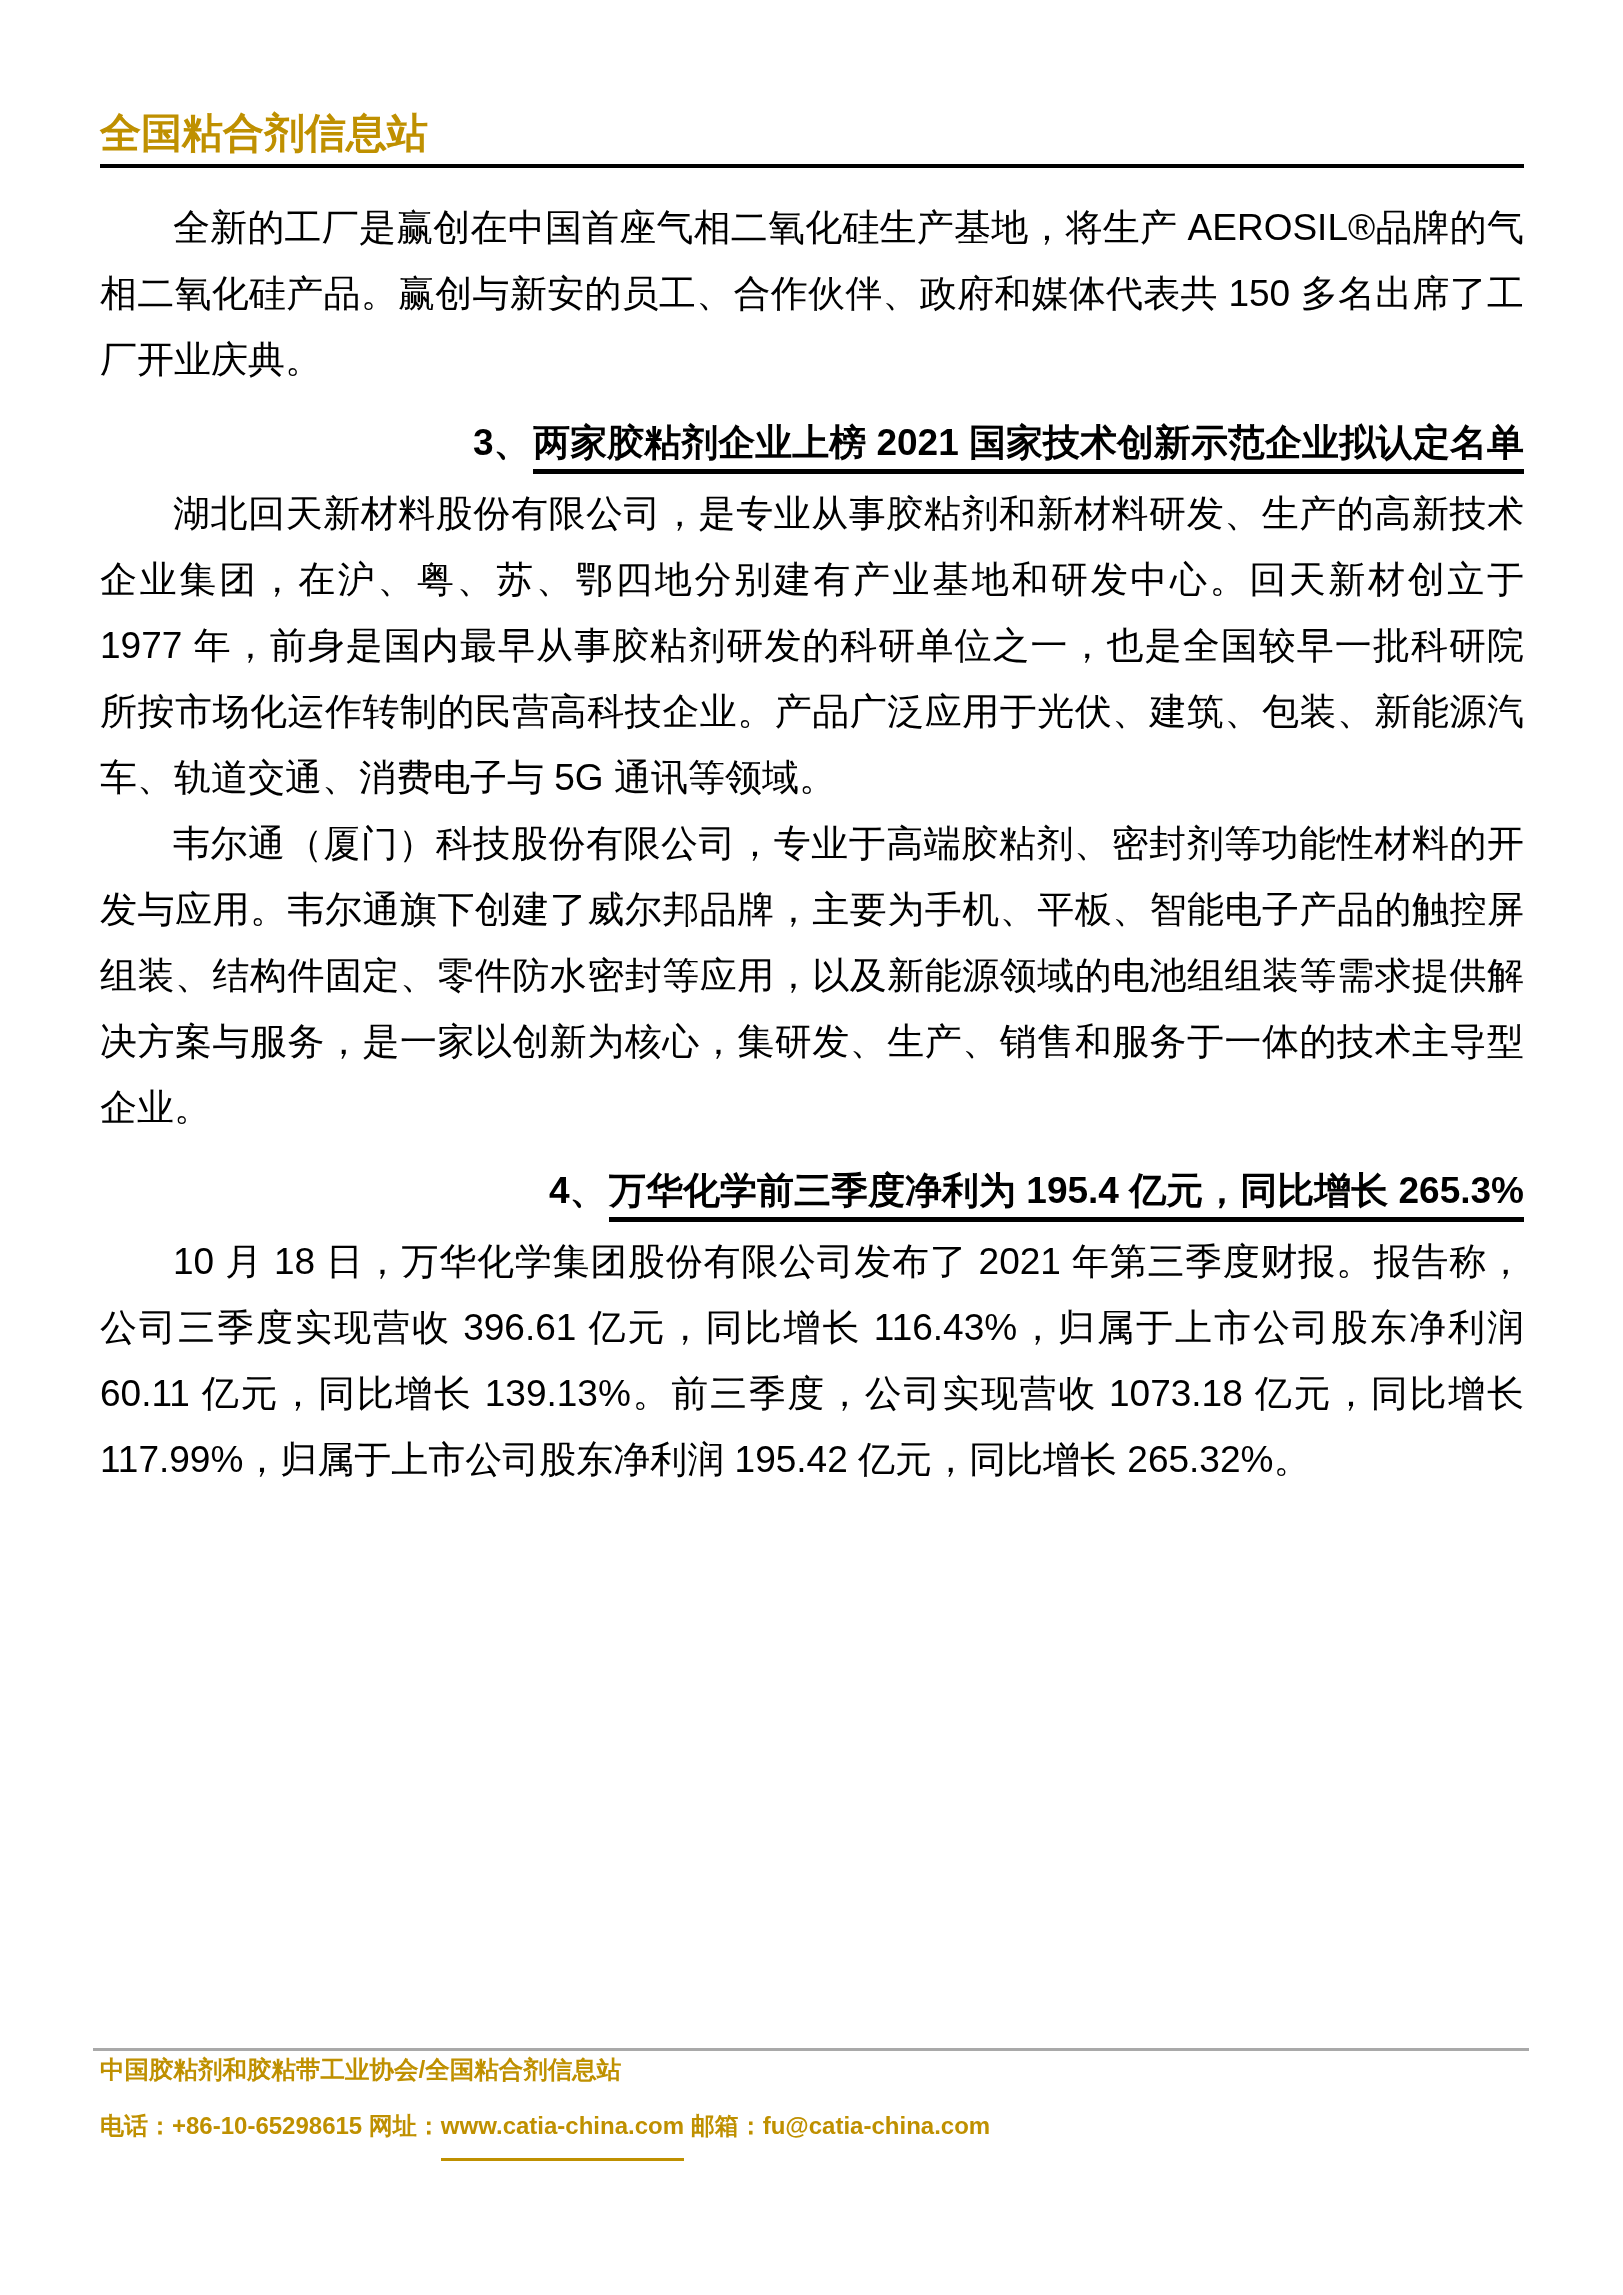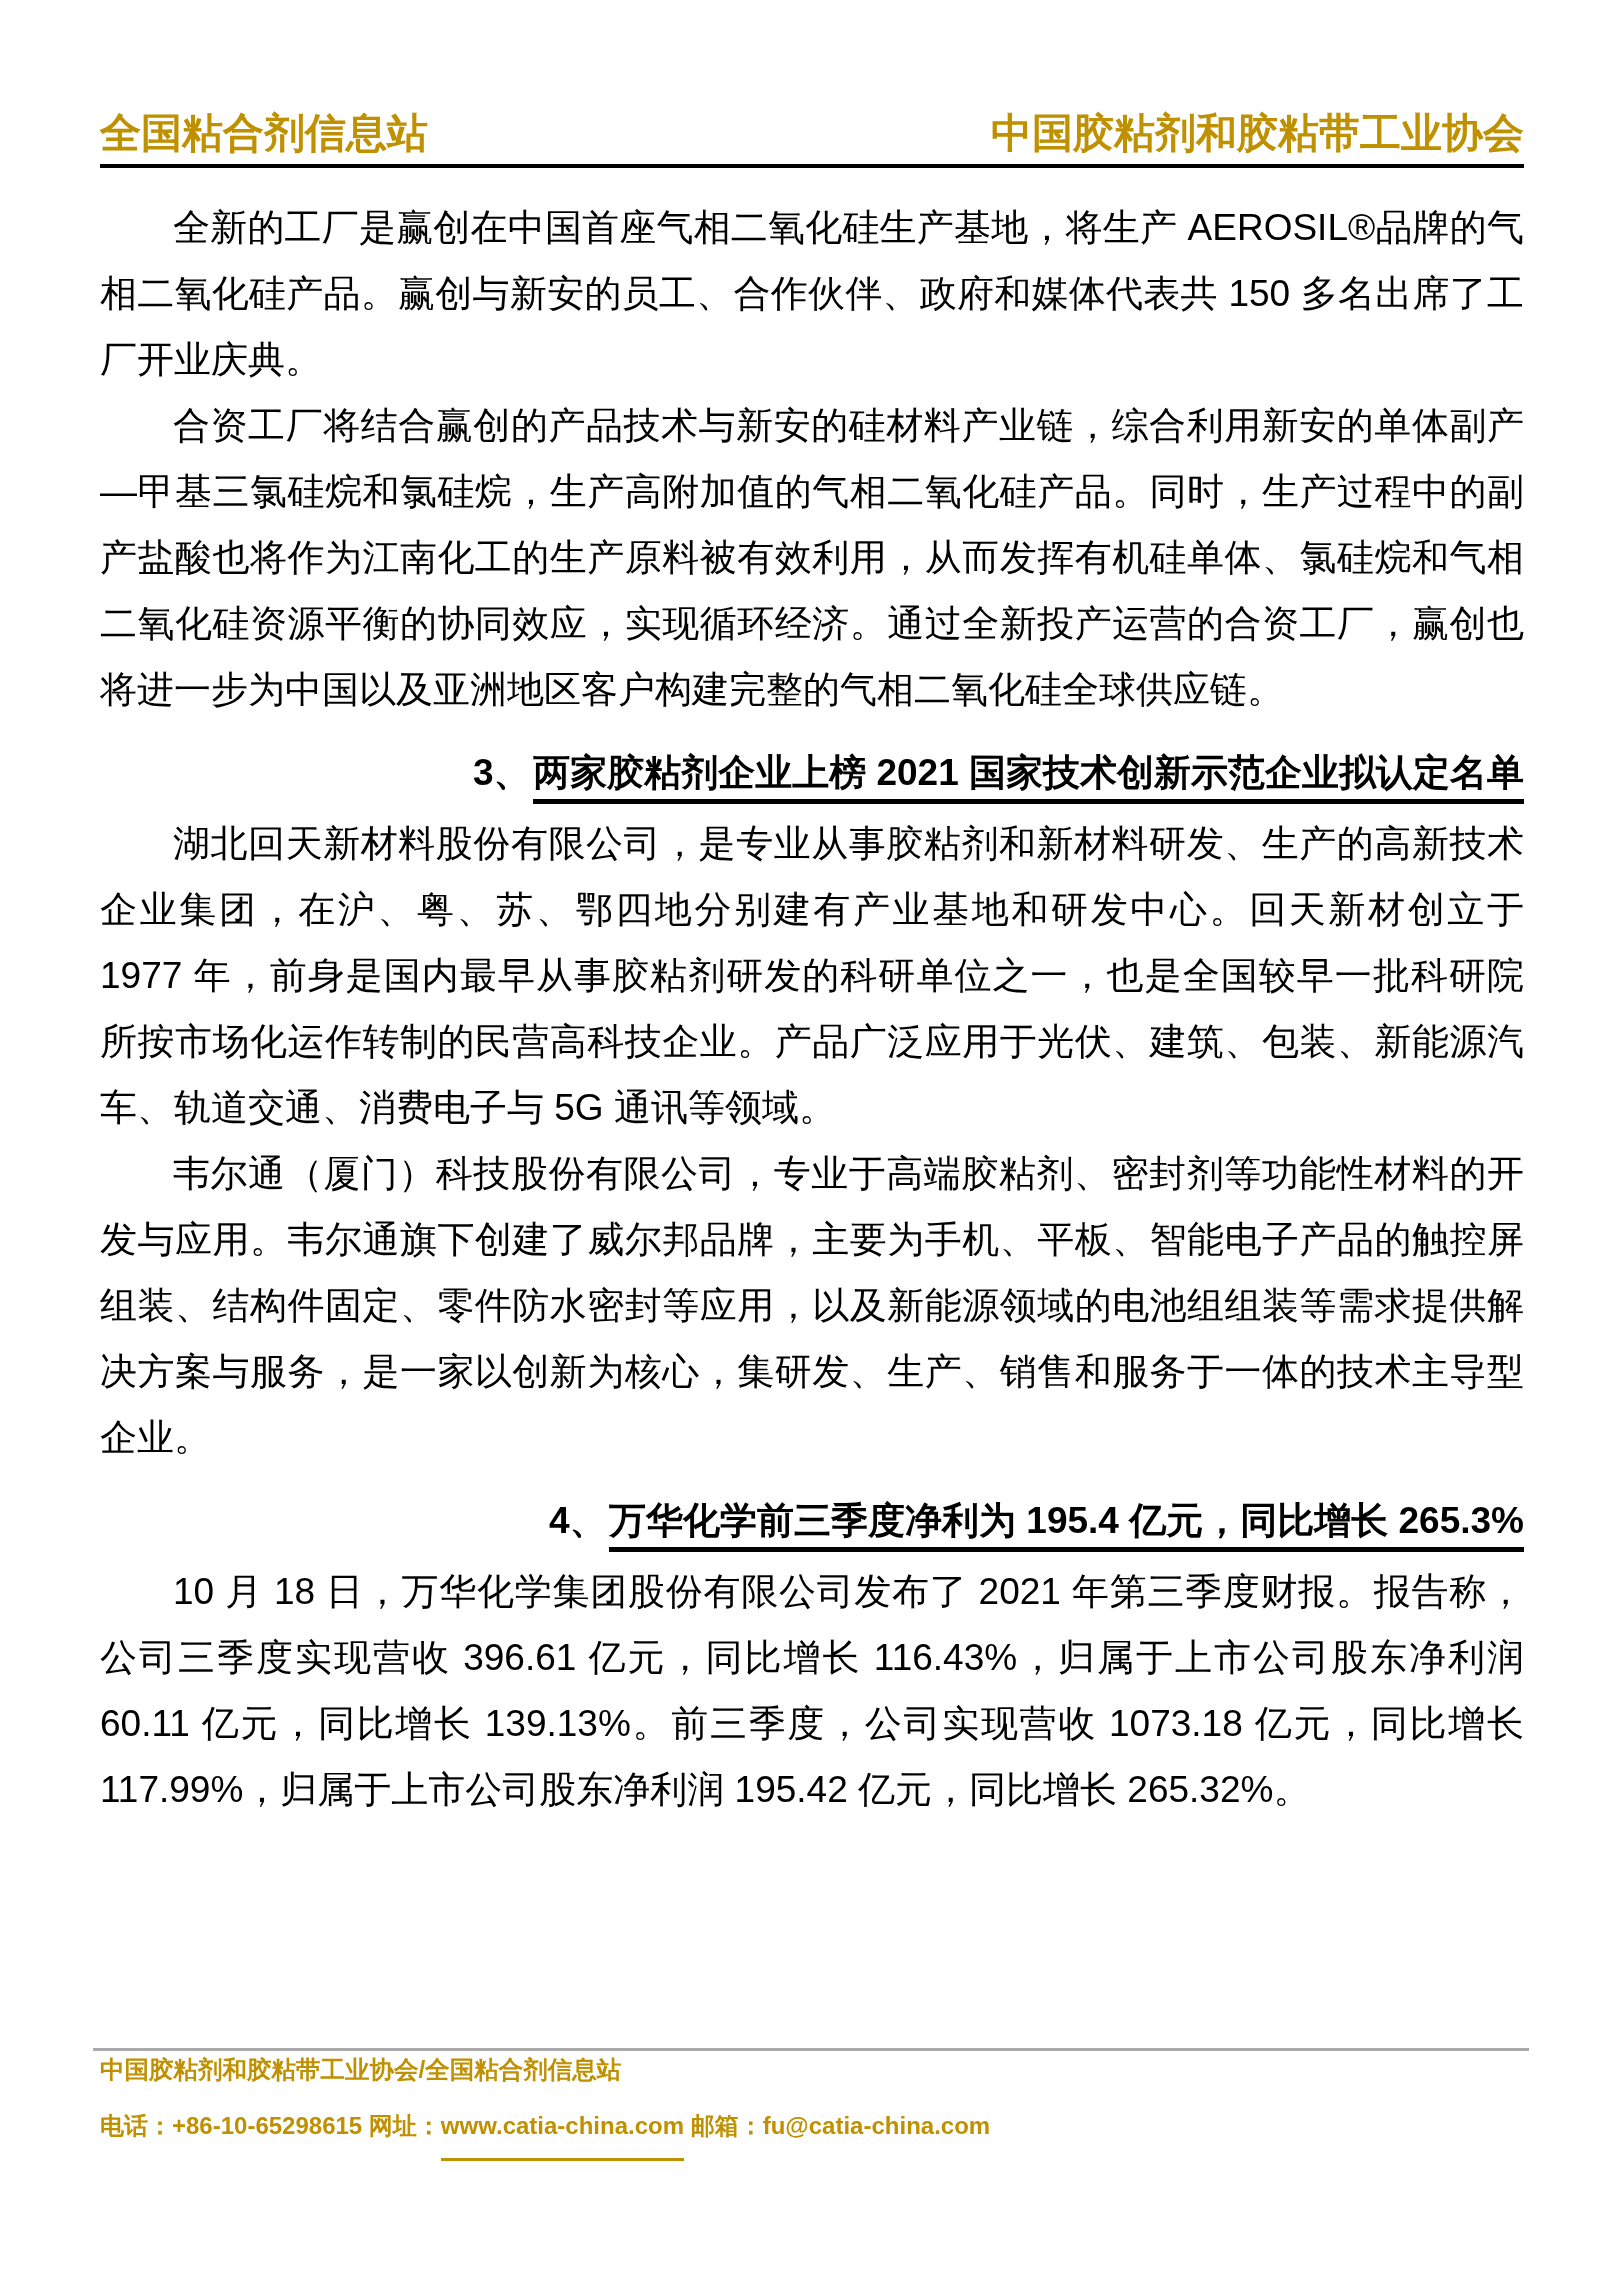--- a/index.html
+++ b/index.html
@@ -96,28 +96,26 @@
     cursor: pointer;
   }
 </style>
 </head>
 <body>
 
 <div class="page">
 
   <div class="header">
     <span>全国粘合剂信息站</span>
-    <span>中国胶粘剂和胶粘带工业协会</span>
   </div>
 
   <div class="content">
 
     <p>全新的工厂是赢创在中国首座气相二氧化硅生产基地，将生产 AEROSIL®品牌的气相二氧化硅产品。赢创与新安的员工、合作伙伴、政府和媒体代表共 150 多名出席了工厂开业庆典。</p>
 
-    <p>合资工厂将结合赢创的产品技术与新安的硅材料产业链，综合利用新安的单体副产—甲基三氯硅烷和氯硅烷，生产高附加值的气相二氧化硅产品。同时，生产过程中的副产盐酸也将作为江南化工的生产原料被有效利用，从而发挥有机硅单体、氯硅烷和气相二氧化硅资源平衡的协同效应，实现循环经济。通过全新投产运营的合资工厂，赢创也将进一步为中国以及亚洲地区客户构建完整的气相二氧化硅全球供应链。</p>
 
     <h2>
       <span class="sec-num">3、</span><span class="h-underline">两家胶粘剂企业上榜 2021 国家技术创新示范企业拟认定名单</span>
     </h2>
 
 
     <p>湖北回天新材料股份有限公司，是专业从事胶粘剂和新材料研发、生产的高新技术企业集团，在沪、粤、苏、鄂四地分别建有产业基地和研发中心。回天新材创立于 1977 年，前身是国内最早从事胶粘剂研发的科研单位之一，也是全国较早一批科研院所按市场化运作转制的民营高科技企业。产品广泛应用于光伏、建筑、包装、新能源汽车、轨道交通、消费电子与 5G 通讯等领域。</p>
 
     <p>韦尔通（厦门）科技股份有限公司，专业于高端胶粘剂、密封剂等功能性材料的开发与应用。韦尔通旗下创建了威尔邦品牌，主要为手机、平板、智能电子产品的触控屏组装、结构件固定、零件防水密封等应用，以及新能源领域的电池组组装等需求提供解决方案与服务，是一家以创新为核心，集研发、生产、销售和服务于一体的技术主导型企业。</p>
 

